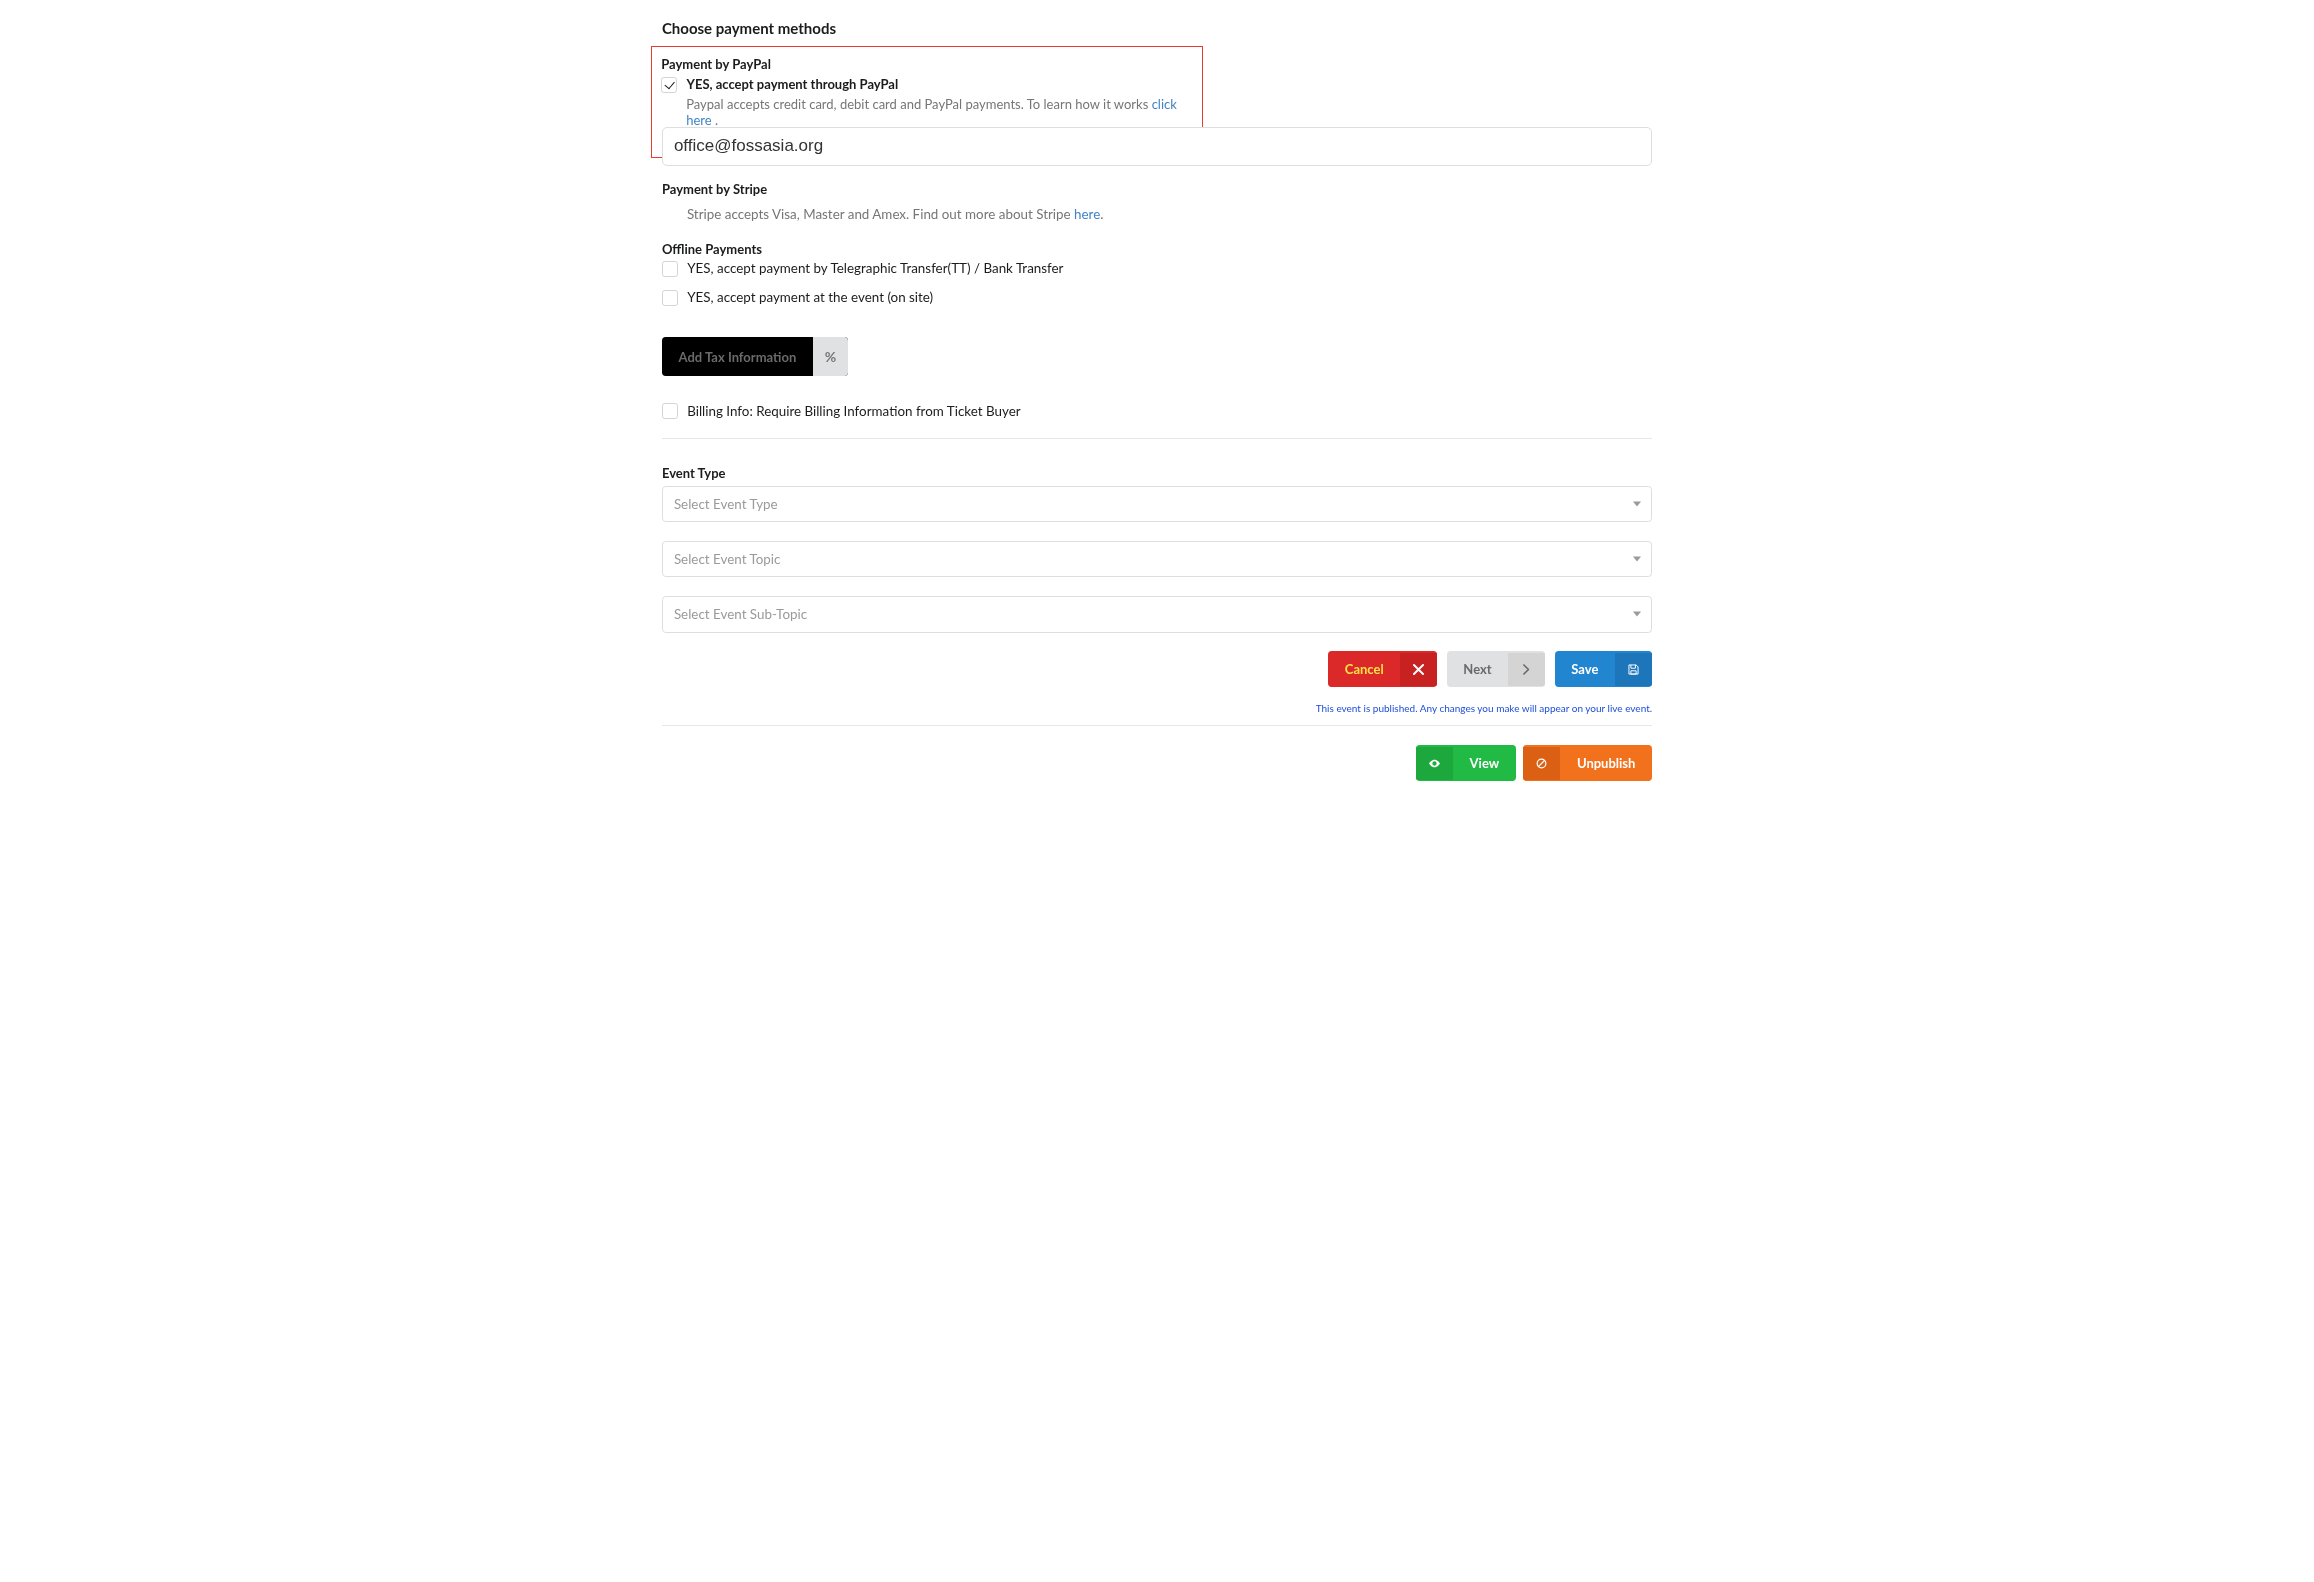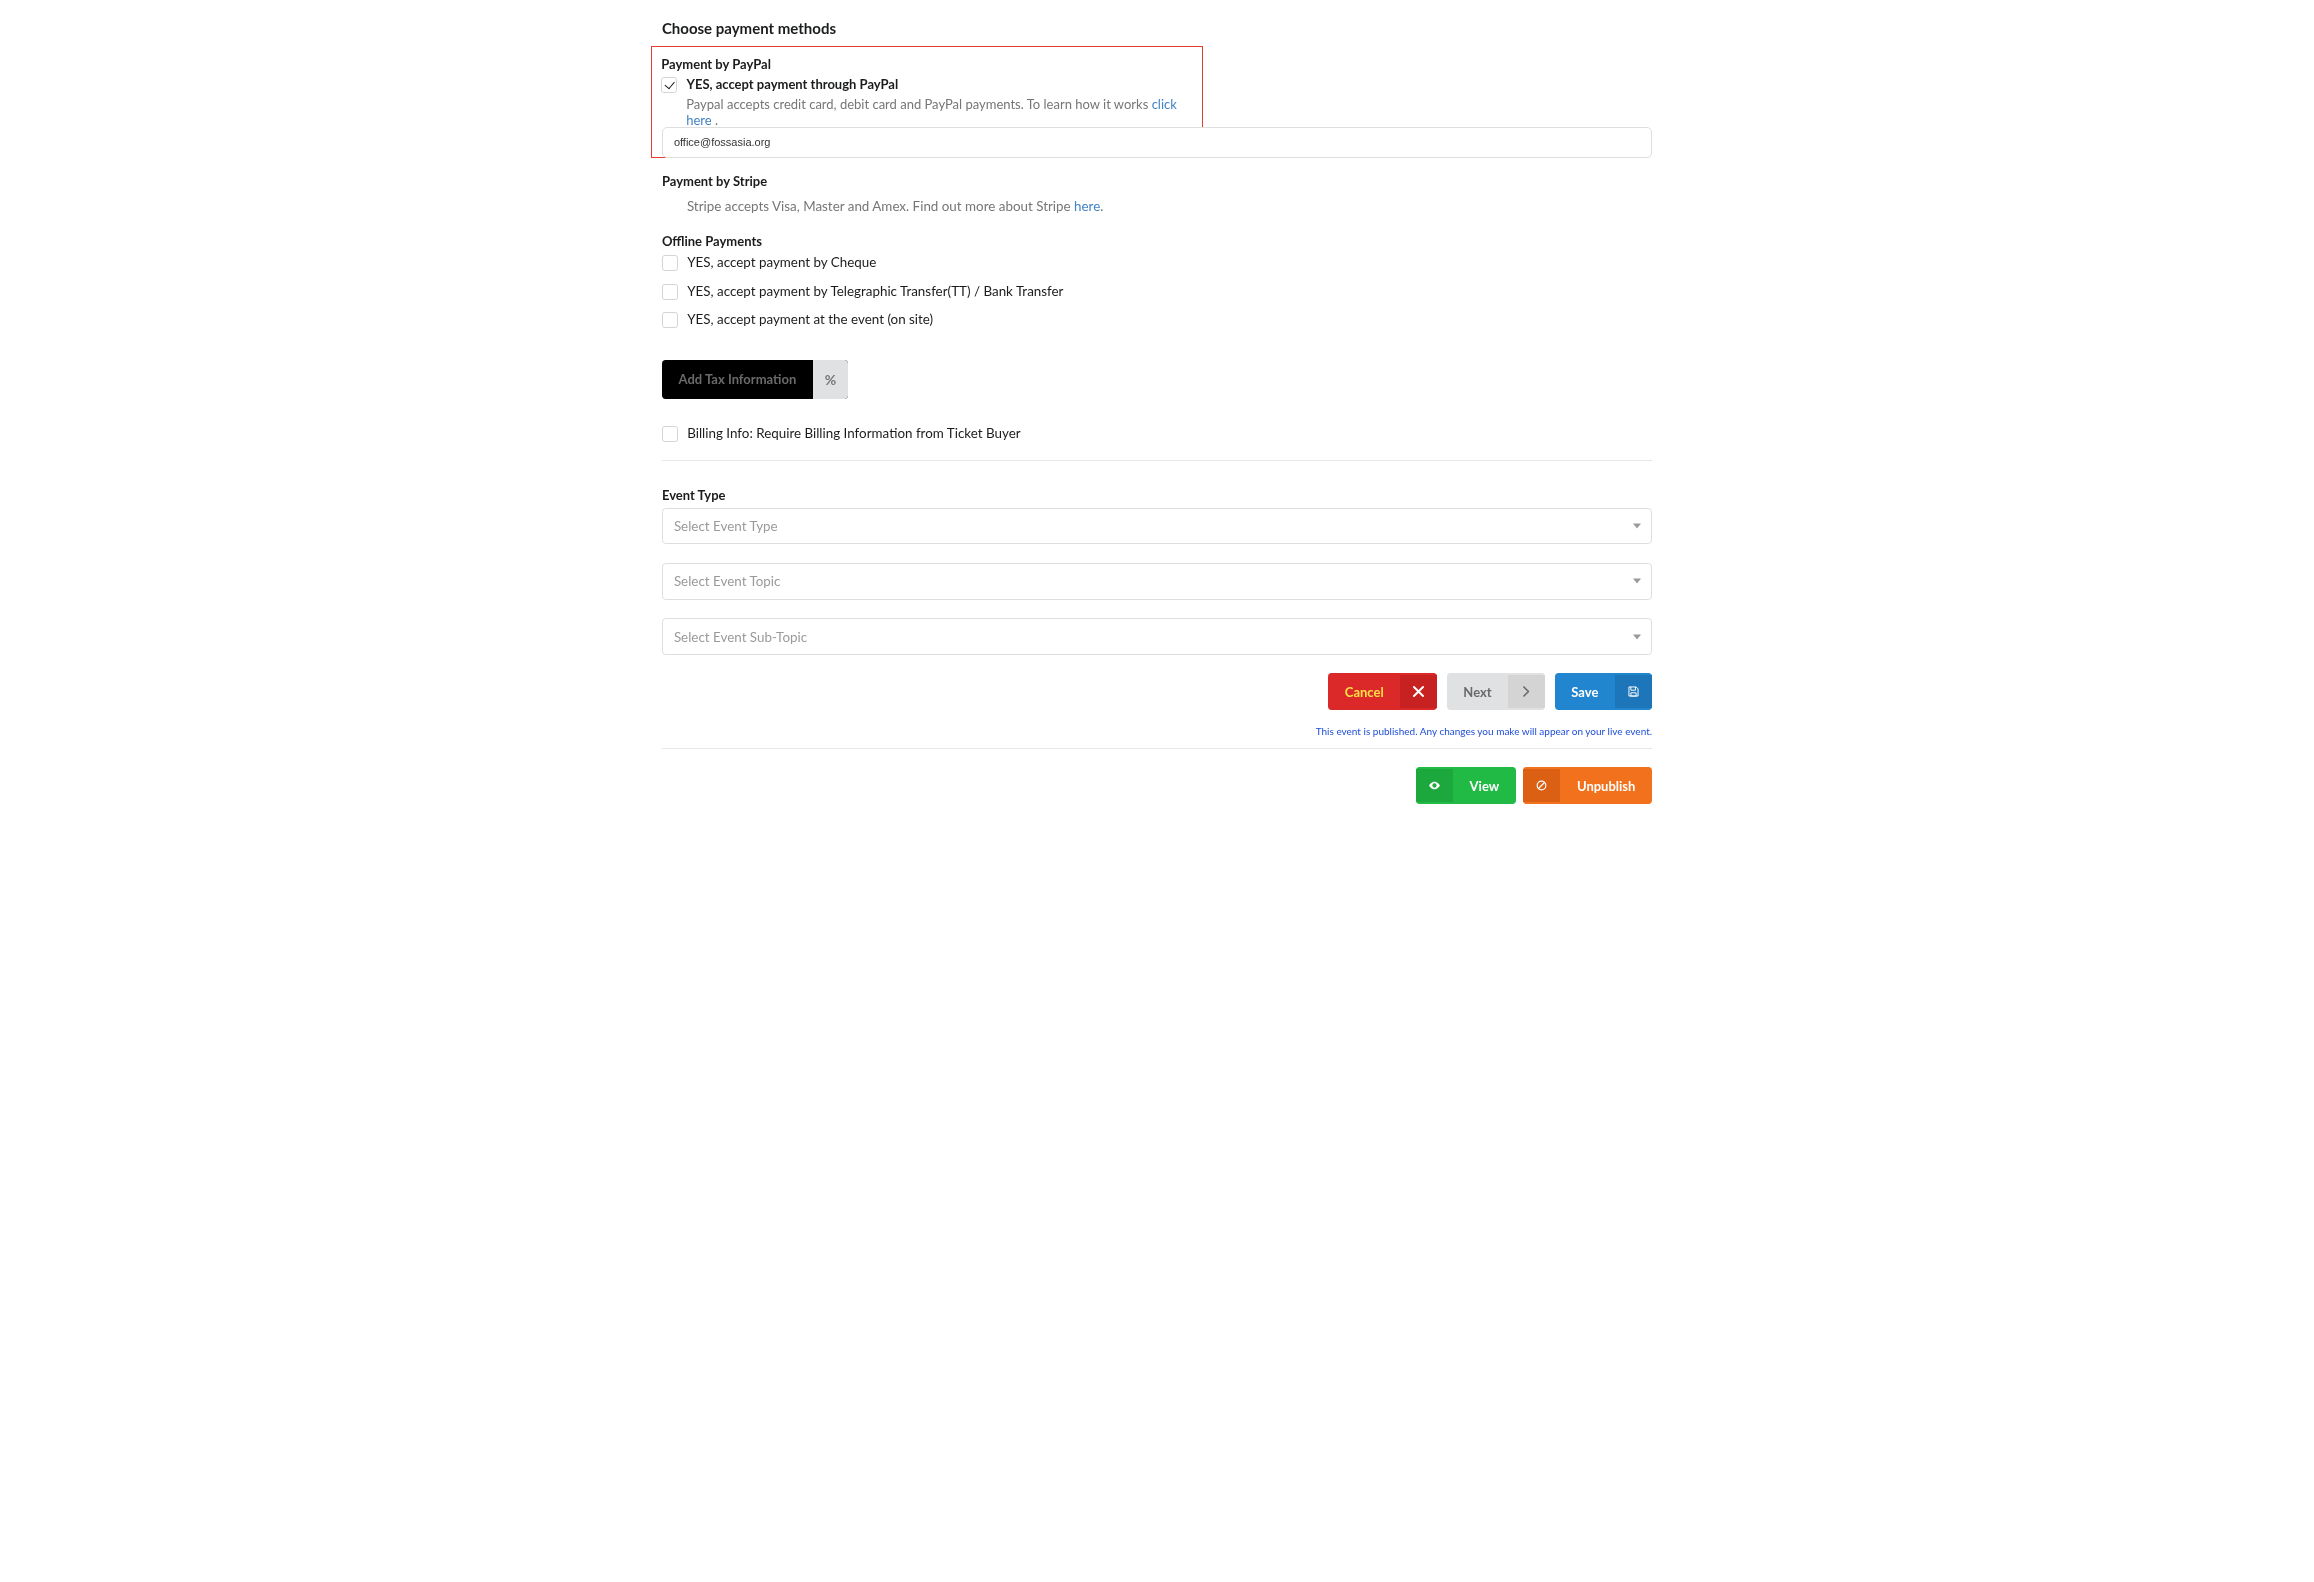--- a/index.html
+++ b/index.html
@@ -31,21 +31,21 @@
   }
   .checkbox.checked::after {
     content: ""; width: 4.6px; height: 8.3px; border: solid #1b1c1d;
     border-width: 0 1.9px 1.9px 0; transform: rotate(40deg) translateY(-0.9px);
   }
   .chk-label { font-weight: 700; font-size: 13px; line-height: 1.3; }
   .chk-sub { color: #767676; font-size: 13px; margin-left: 25px; margin-top: -1.9px; margin-bottom: 11px; }
   .link { color: #4183c4; text-decoration: none; cursor: pointer; }
   .text-input {
     width: 100%; padding: 8.3px 11px; border: 0.9px solid #dededf;
-    border-radius: 5px; font-size: 11px; color: #333; background: #fff;
+    border-radius: 5px; font-size: 17px; color: #333; background: #fff;
     margin-top: 3.7px;
   }
   .email-wrap { width: 994px; max-width: 100%; position: relative; }
   .muted-desc { color: #767676; font-size: 13.4px; margin-left: 25px; margin-top: 9.3px; margin-bottom: 18.6px; }
   .check-item { display: flex; align-items: center; margin-bottom: 11px; }
   .check-item .chk-label { font-weight: 400; font-size: 13.4px; }
   .btn-gray {
     display: inline-flex; align-items: center; background: #000000;
     color: #6a6a6a; font-weight: 700; font-size: 13px;
     border-radius: 3.7px; overflow: hidden; margin-top: 20.4px; cursor: pointer;
@@ -119,24 +119,20 @@
   
   <div class="stripe-block">
     <span class="field-label">Payment by Stripe</span>
     <div class="muted-desc">
       <span>Stripe accepts Visa, Master and Amex. Find out more about Stripe </span><a class="link">here</a><span>.</span>
     </div>
   </div>
 
   
   <span class="field-label">Offline Payments</span>
-  <div class="check-item" style="margin-top:5.6px;">
-    <span class="checkbox"></span>
-    <span class="chk-label">YES, accept payment by Cheque</span>
-  </div>
   <div class="check-item">
     <span class="checkbox"></span>
     <span class="chk-label">YES, accept payment by Telegraphic Transfer(TT) / Bank Transfer</span>
   </div>
   <div class="check-item">
     <span class="checkbox"></span>
     <span class="chk-label">YES, accept payment at the event (on site)</span>
   </div>
 
   <div class="btn-gray">

